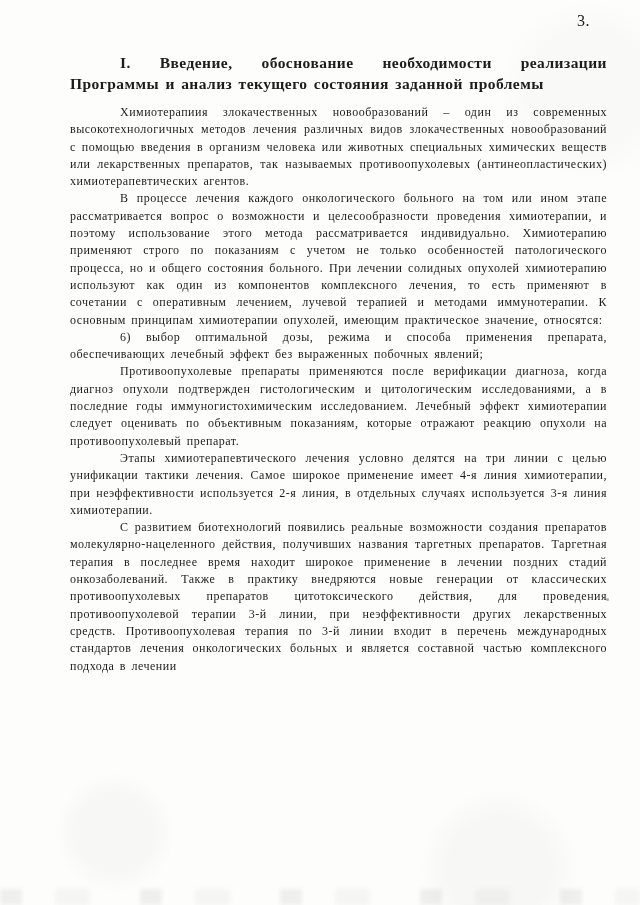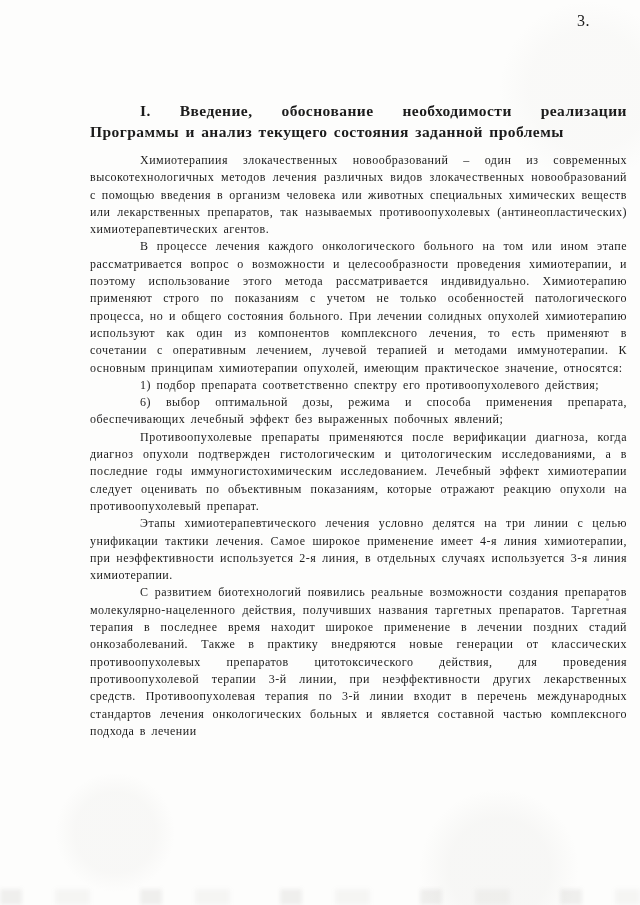--- a/index.html
+++ b/index.html
@@ -23,24 +23,23 @@
   }
   .page-number {
     position: absolute;
     top: 12px;
     left: 577px;
     font-size: 16px;
     letter-spacing: 0.5px;
   }
   .content {
     position: absolute;
-    left: 90px;
+    left: 70px;
     top: 52px;
     width: 537px;
-    margin-top: 48px;
   }
   h1.heading {
     margin: 0 0 10px 0;
     font-size: 15.5px;
     font-weight: bold;
     line-height: 21px;
     text-indent: 50px;
     text-align: justify;
     letter-spacing: 0.45px;
     word-spacing: 2px;
@@ -86,21 +85,20 @@
 <div class="page">
 
   <div class="page-number">3.</div>
 
   <div class="content">
 
     <h1 class="heading">I. Введение, обоснование необходимости реализации Программы и анализ текущего состояния заданной проблемы</h1>
 
     <p class="para">Химиотерапиия злокачественных новообразований – один из современных высокотехнологичных методов лечения различных видов злокачественных новообразований с помощью введения в организм человека или животных специальных химических веществ или лекарственных препаратов, так называемых противоопухолевых (антинеопластических) химиотерапевтических агентов.</p>
     <p class="para">В процессе лечения каждого онкологического больного на том или ином этапе рассматривается вопрос о возможности и целесообразности проведения химиотерапии, и поэтому использование этого метода рассматривается индивидуально. Химиотерапию применяют строго по показаниям с учетом не только особенностей патологического процесса, но и общего состояния больного. При лечении солидных опухолей химиотерапию используют как один из компонентов комплексного лечения, то есть применяют в сочетании с оперативным лечением, лучевой терапией и методами иммунотерапии. К основным принципам химиотерапии опухолей, имеющим практическое значение, относятся:</p>
-    <p class="para">1) подбор препарата соответственно спектру его противоопухолевого действия;</p>
     <p class="para">6) выбор оптимальной дозы, режима и способа применения препарата, обеспечивающих лечебный эффект без выраженных побочных явлений;</p>
     <p class="para">Противоопухолевые препараты применяются после верификации диагноза, когда диагноз опухоли подтвержден гистологическим и цитологическим исследованиями, а в последние годы иммуногистохимическим исследованием. Лечебный эффект химиотерапии следует оценивать по объективным показаниям, которые отражают реакцию опухоли на противоопухолевый препарат.</p>
     <p class="para">Этапы химиотерапевтического лечения условно делятся на три линии с целью унификации тактики лечения.  Самое широкое применение имеет 4-я линия химиотерапии, при неэффективности используется 2-я линия, в отдельных случаях используется 3-я линия химиотерапии.</p>
     <p class="para">С развитием биотехнологий появились реальные возможности создания препаратов молекулярно-нацеленного действия, получивших названия таргетных препаратов. Таргетная терапия в последнее время находит широкое применение в лечении поздних стадий онкозаболеваний. Также в практику внедряются новые генерации от классических противоопухолевых препаратов цитотоксического действия, для проведения противоопухолевой терапии 3-й линии, при неэффективности других лекарственных средств. Противоопухолевая терапия по 3-й линии входит в перечень международных стандартов лечения онкологических больных и является составной частью комплексного подхода в лечении</p>
 
   </div>
 
   <div class="dot-artifact"></div>
   <div class="smudge-bottom"></div>
 

